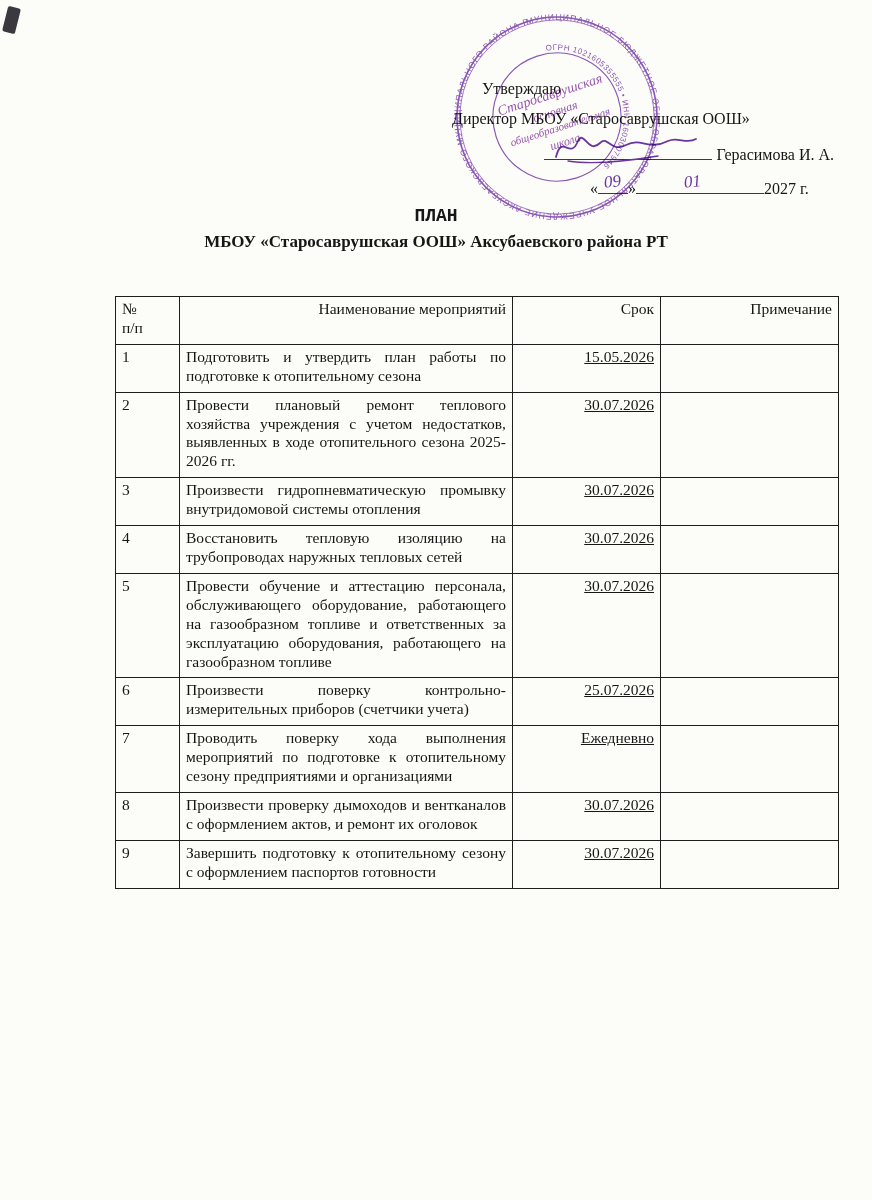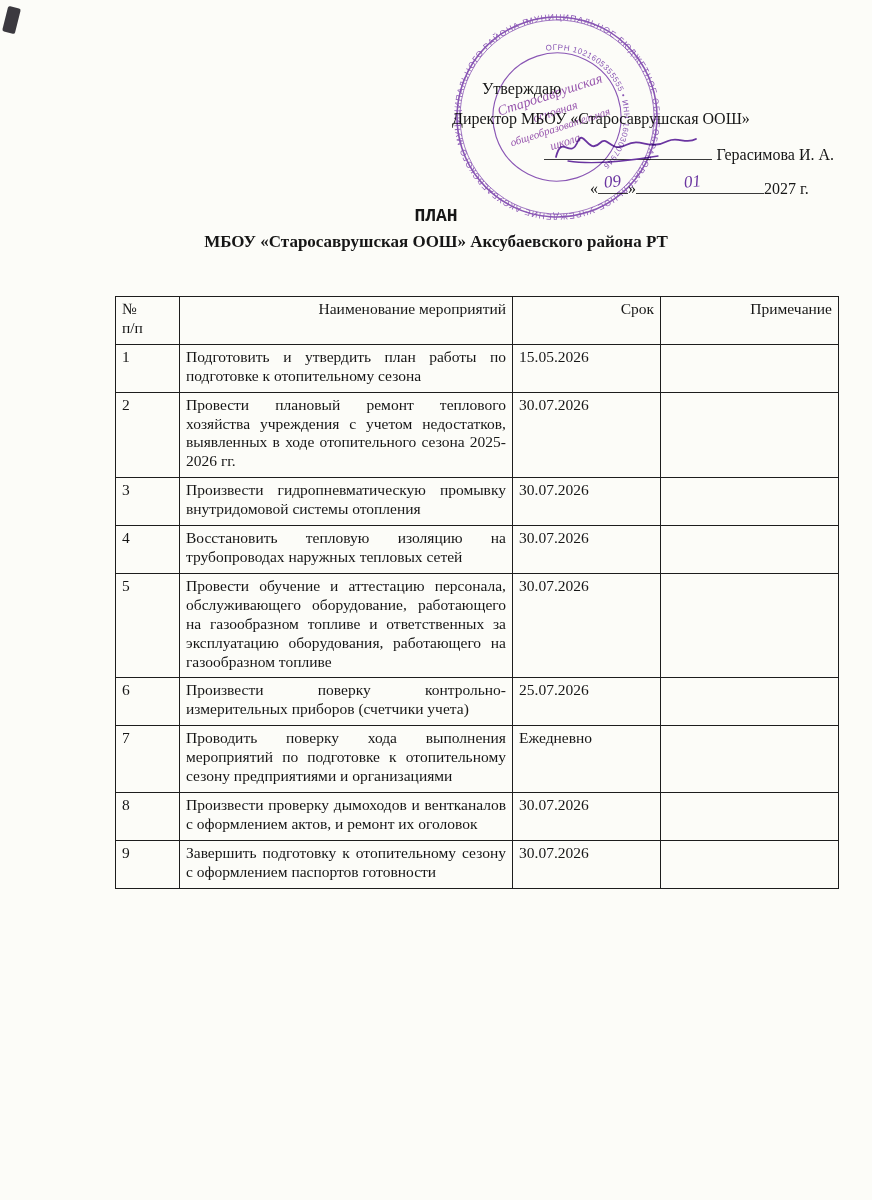--- a/index.html
+++ b/index.html
@@ -79,21 +79,21 @@
   }
   .col-num{width:64px;}
   .col-name{width:333px;}
   .col-term{width:148px;}
   .col-note{width:178px;}
   th{font-weight:normal;}
   .th-num{text-align:left;white-space:pre-line;padding-left:5px;padding-bottom:10px;}
   .th-center{text-align:right;padding-bottom:14px;}
   .cell-num{text-align:left;padding-left:5px;}
   .cell-name{text-align:justify;}
-  .cell-term{text-align:left;padding-left:30px;}
+  .cell-term{text-align:right;padding-left:30px;text-decoration:underline;}
 </style>
 </head>
 <body>
 
 <div class="page">
 
   <div class="artifact"></div>
 
   <div class="approval">
     <div class="l1">Утверждаю</div>

